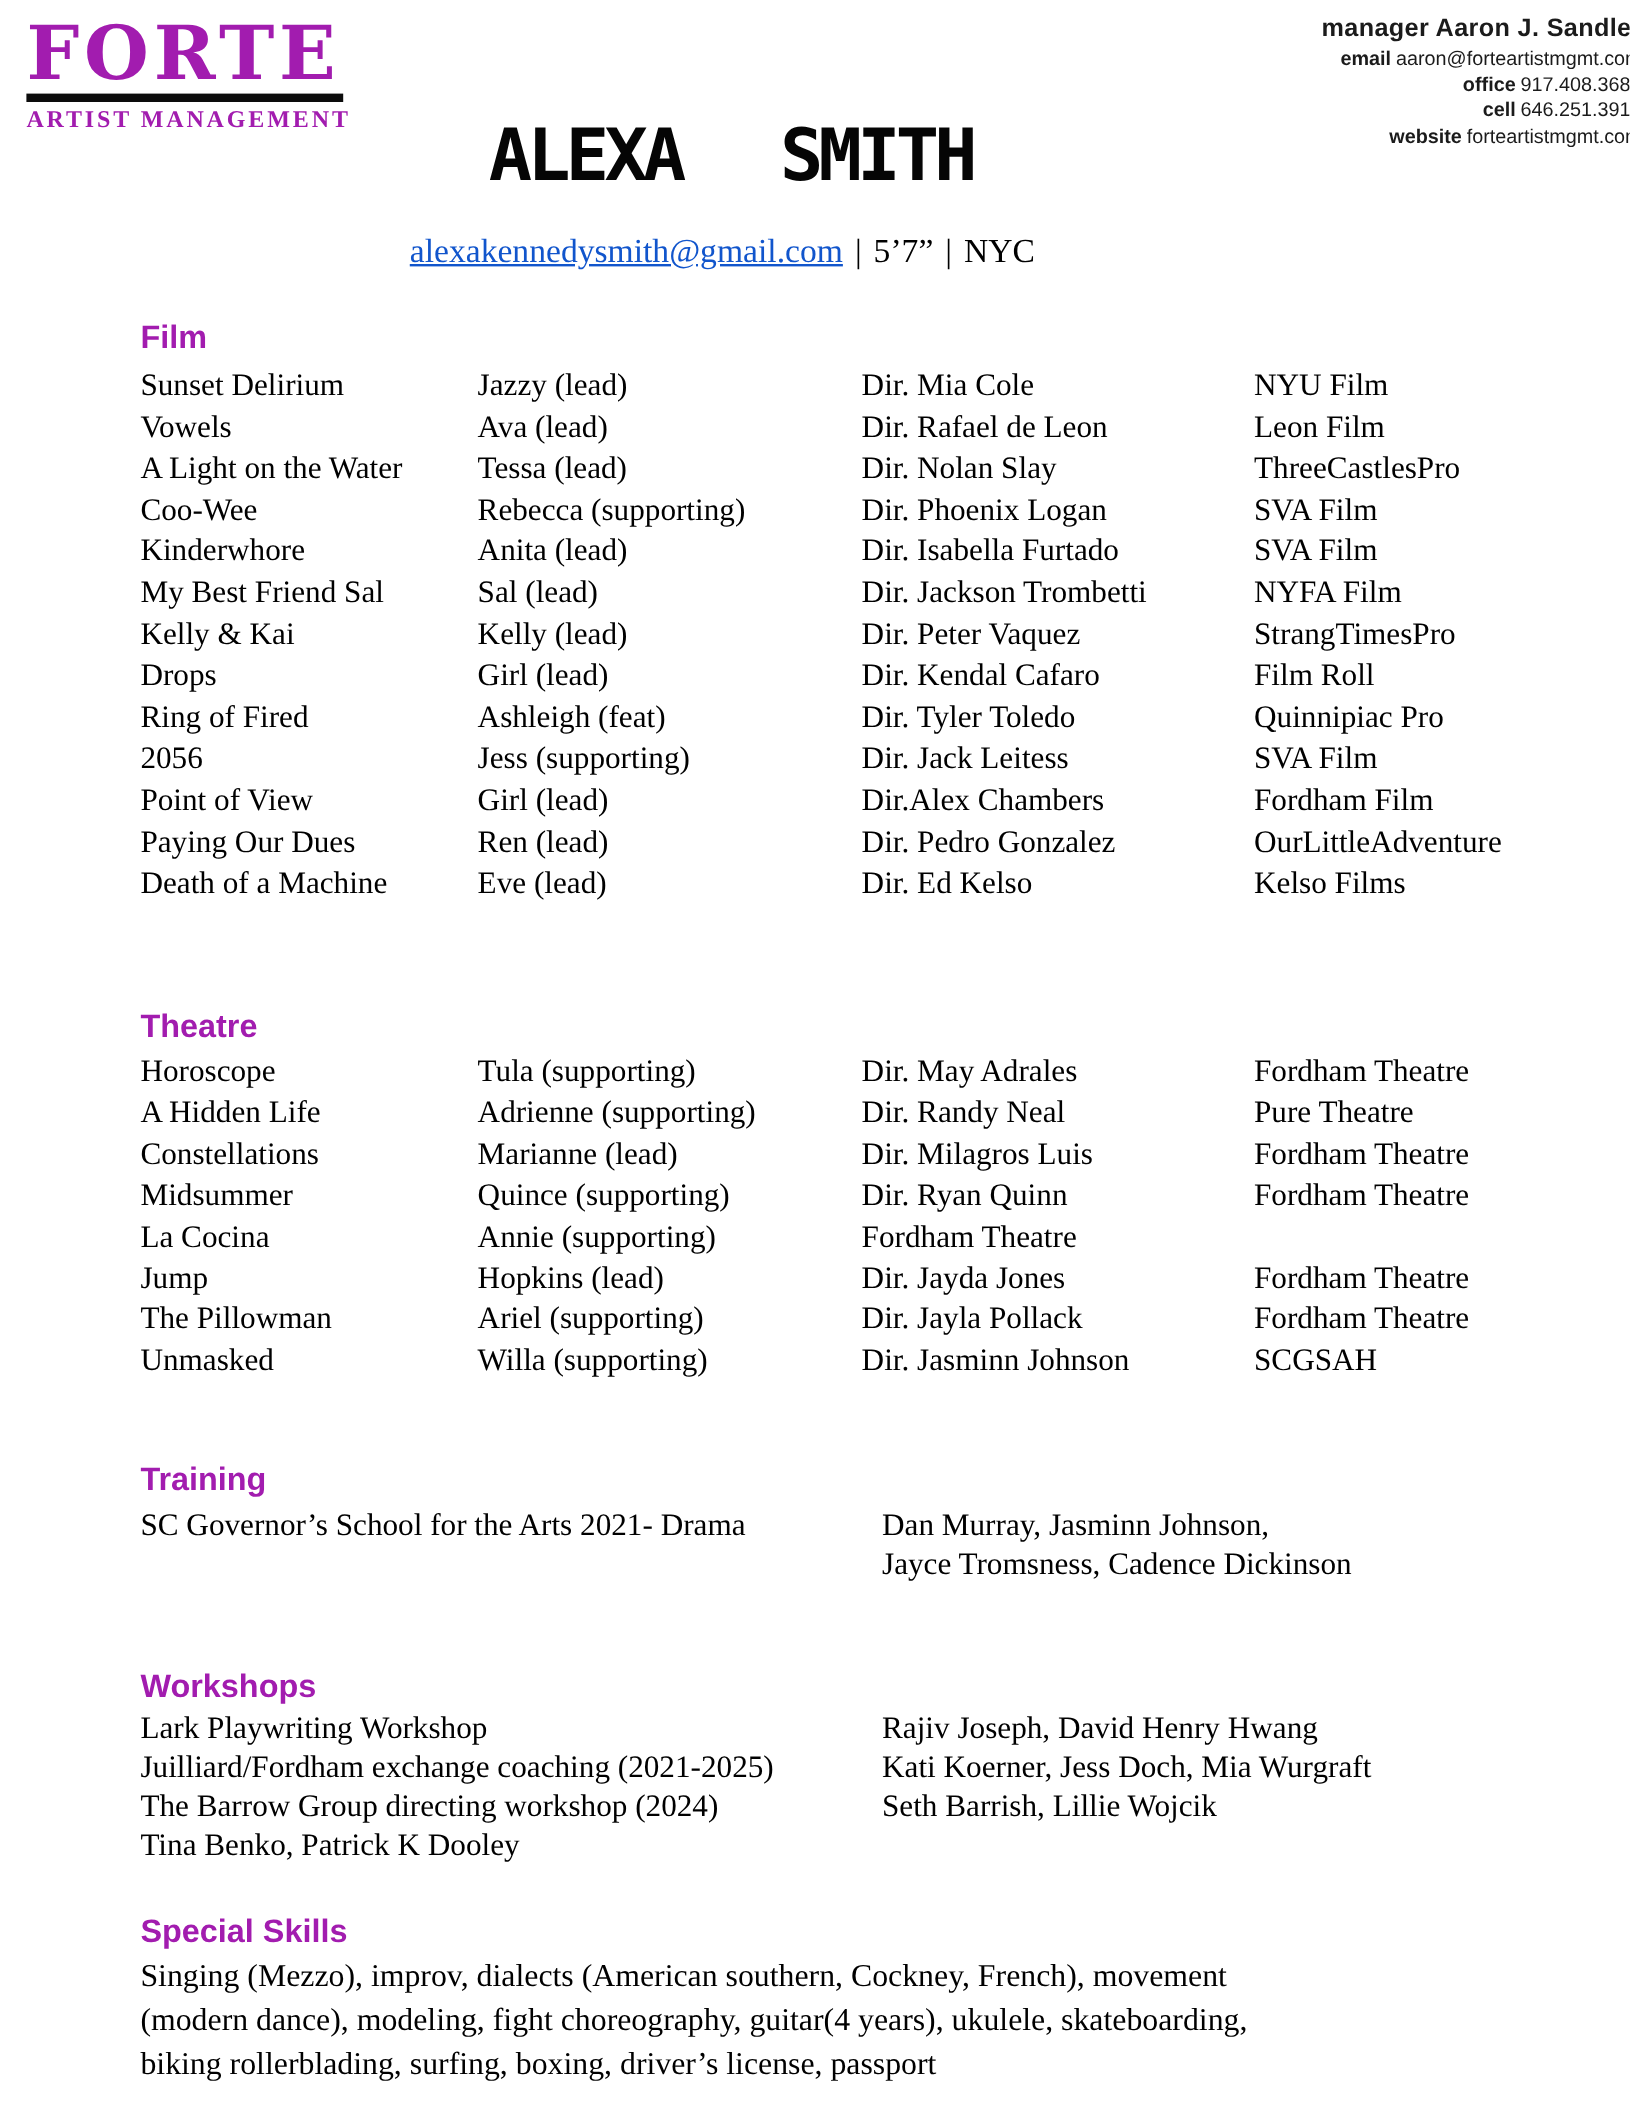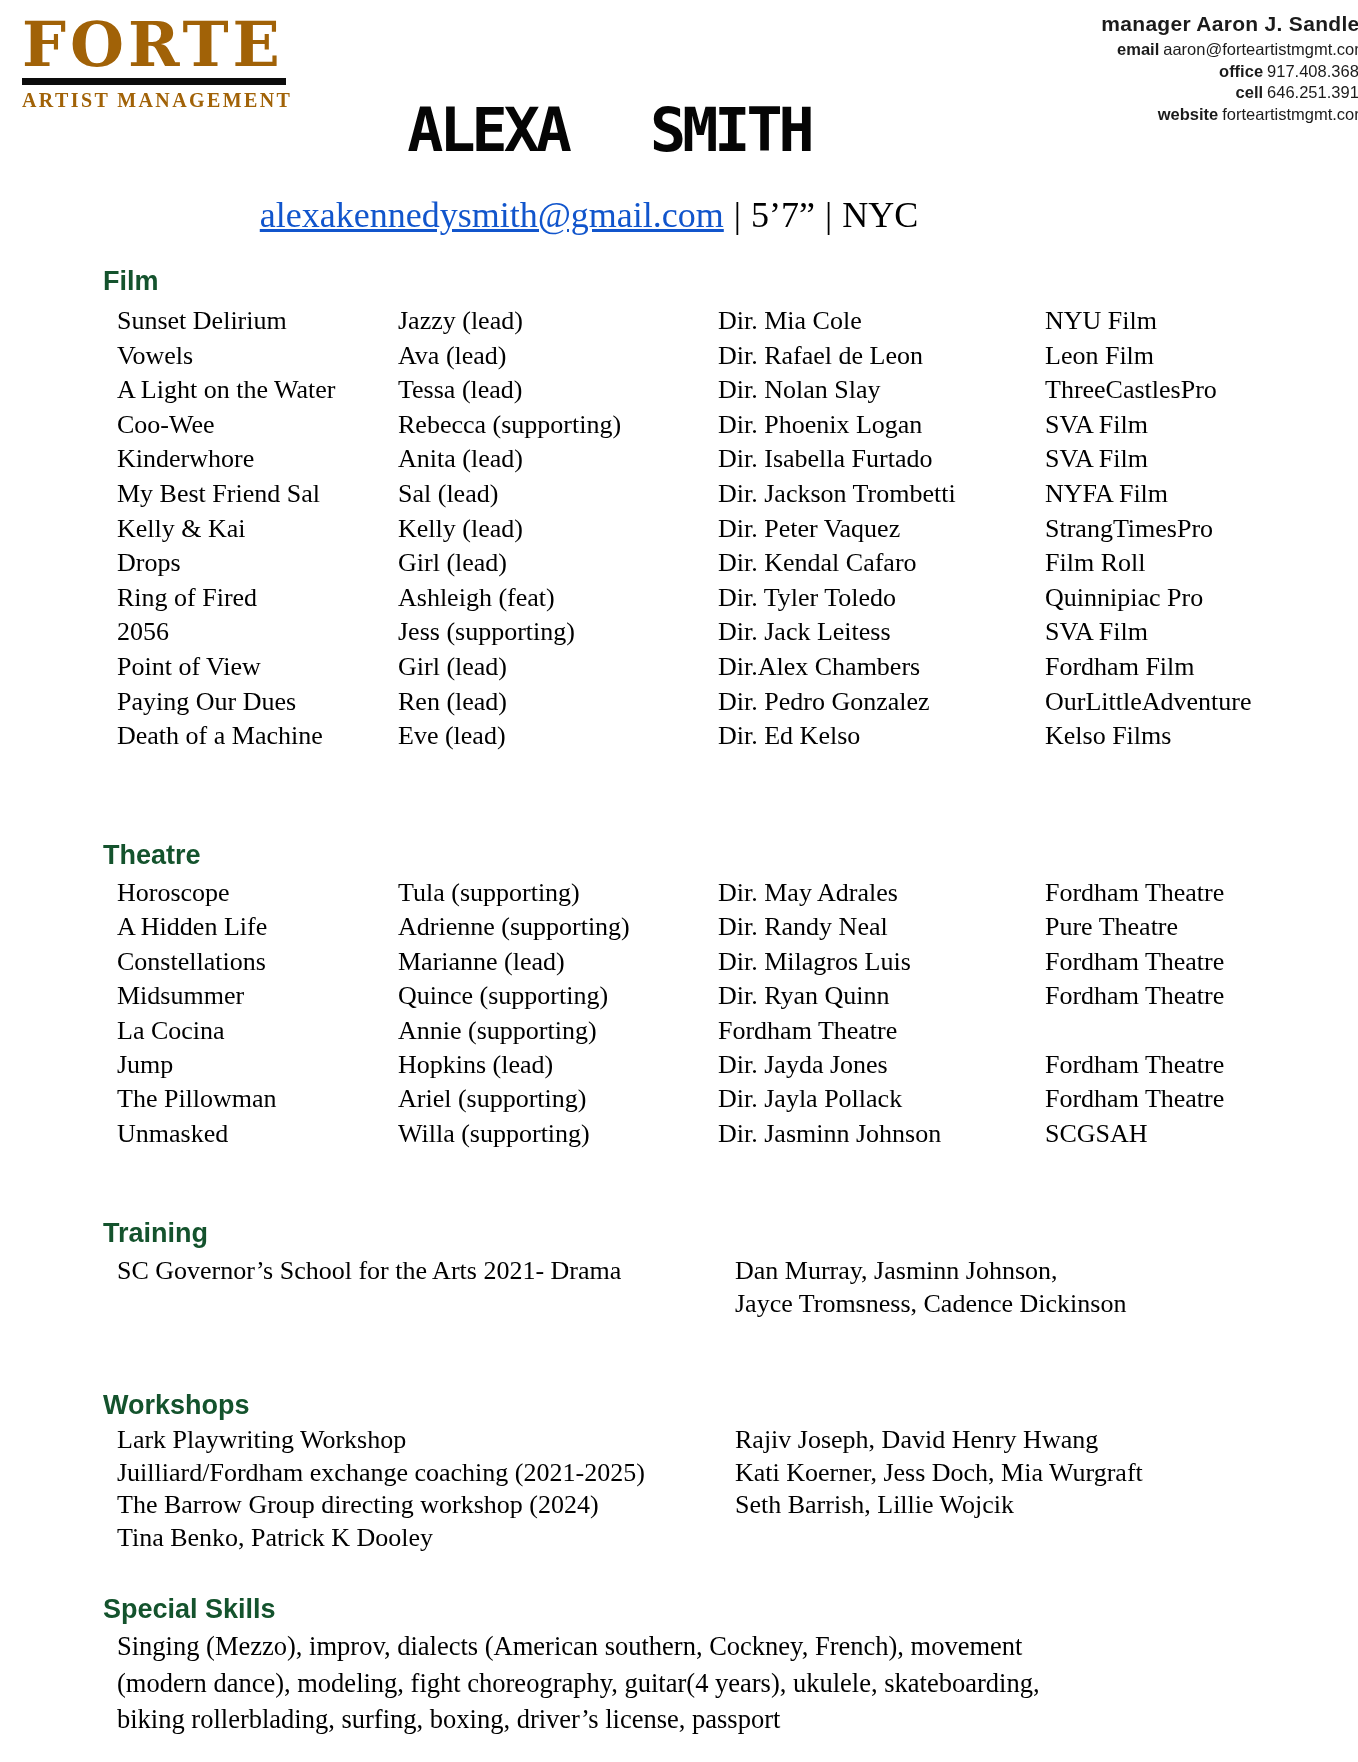--- a/index.html
+++ b/index.html
@@ -2,21 +2,21 @@
 <html><head>
 <meta charset="utf-8">
 <style>
   html,body{margin:0;padding:0;}
   body{
     width:1358px;height:1762px;position:relative;overflow:hidden;
     background:#ffffff;color:#000;
     font-family:"Liberation Serif", serif;
   }
   
-  .logo{position:absolute;left:22px;top:16px;color:#a16207;}
+  .logo{position:absolute;left:22px;top:16px;color:#a21caf;}
   .logo-title{
     display:inline-block;
     font-family:"DejaVu Serif", serif;font-weight:bold;
     font-size:62px;line-height:0.95;letter-spacing:4px;
     border-bottom:7px solid #0c0c0c;padding:0 2px 3px 0;
   }
   .logo-sub{
     font-family:"Liberation Serif", serif;font-weight:bold;
     font-size:20px;letter-spacing:2.4px;margin-top:4px;white-space:nowrap;
   }
@@ -26,30 +26,30 @@
   }
   .mgr-line1{font-size:21px;font-weight:bold;letter-spacing:0.3px;margin-bottom:3px;}
   .mgr-row{font-size:16.5px;line-height:21.5px;}
   .mgr-row .lbl{font-weight:bold;margin-right:4px;}
   .name{
     position:absolute;top:94px;left:0;width:1170px;margin:0;text-align:center;
     font-family:"DejaVu Sans Mono", monospace;font-weight:bold;
     font-size:60px;line-height:1.2;letter-spacing:-4px;word-spacing:50px;color:#050505;padding-left:24px;
   }
   .contact-line{
-    position:absolute;top:194px;left:4px;width:1170px;text-align:center;
-    font-size:36px;white-space:nowrap;
+    position:absolute;top:194px;left:17px;width:1170px;text-align:center;
+    font-size:28px;white-space:nowrap;
   }
   .contact-line .email{color:#1155CC;text-decoration:underline;cursor:pointer;}
   .contact-line .sep{margin:0 10px;}
   
   .sec{
-    position:absolute;left:103px;margin:0;
+    position:absolute;left:117px;margin:0;
     font-family:"Liberation Sans", sans-serif;font-weight:bold;
-    font-size:27px;line-height:34px;color:#14532d;
+    font-size:27px;line-height:34px;color:#a21caf;
   }
   .rows{position:absolute;left:117px;right:16px;font-size:26px;}
   .credit-row{display:grid;grid-template-columns:281px 320px 327px auto;white-space:nowrap;}
   .film-rows .credit-row{height:34.6px;line-height:34.6px;}
   .theatre-rows .credit-row{height:34.4px;line-height:34.4px;}
   .duo-row{display:grid;grid-template-columns:618px auto;white-space:nowrap;}
   .training-rows .duo-row{line-height:33px;}
   .workshops-rows .duo-row{height:32.6px;line-height:32.6px;}
   .skills-lines{line-height:36.6px;font-size:26.5px;white-space:nowrap;}
   

